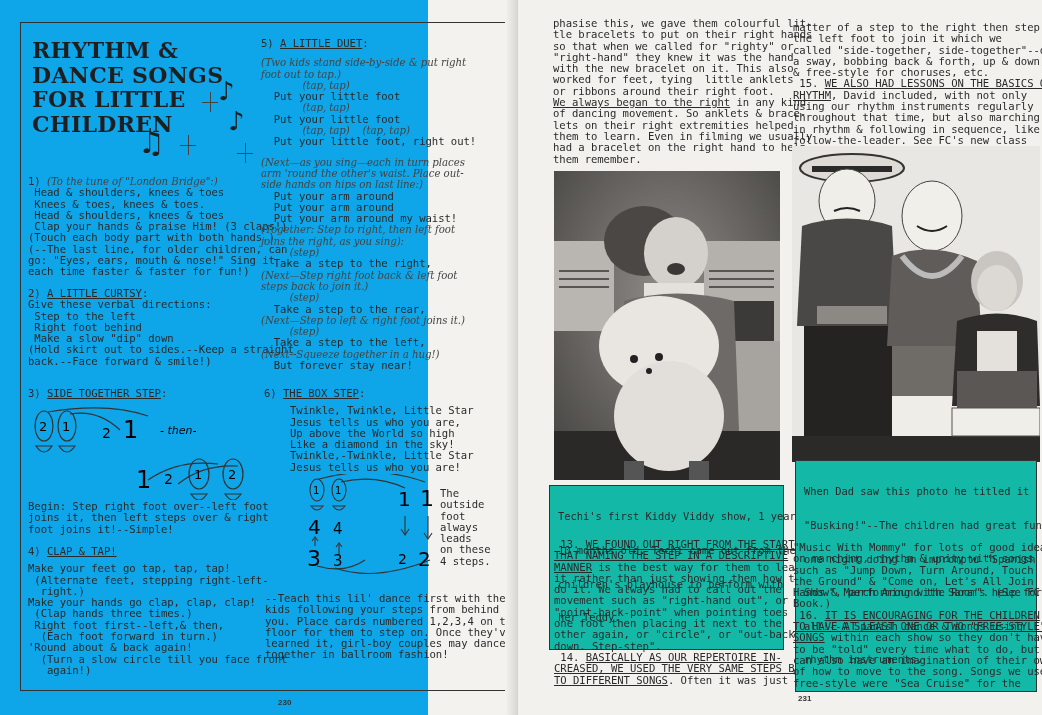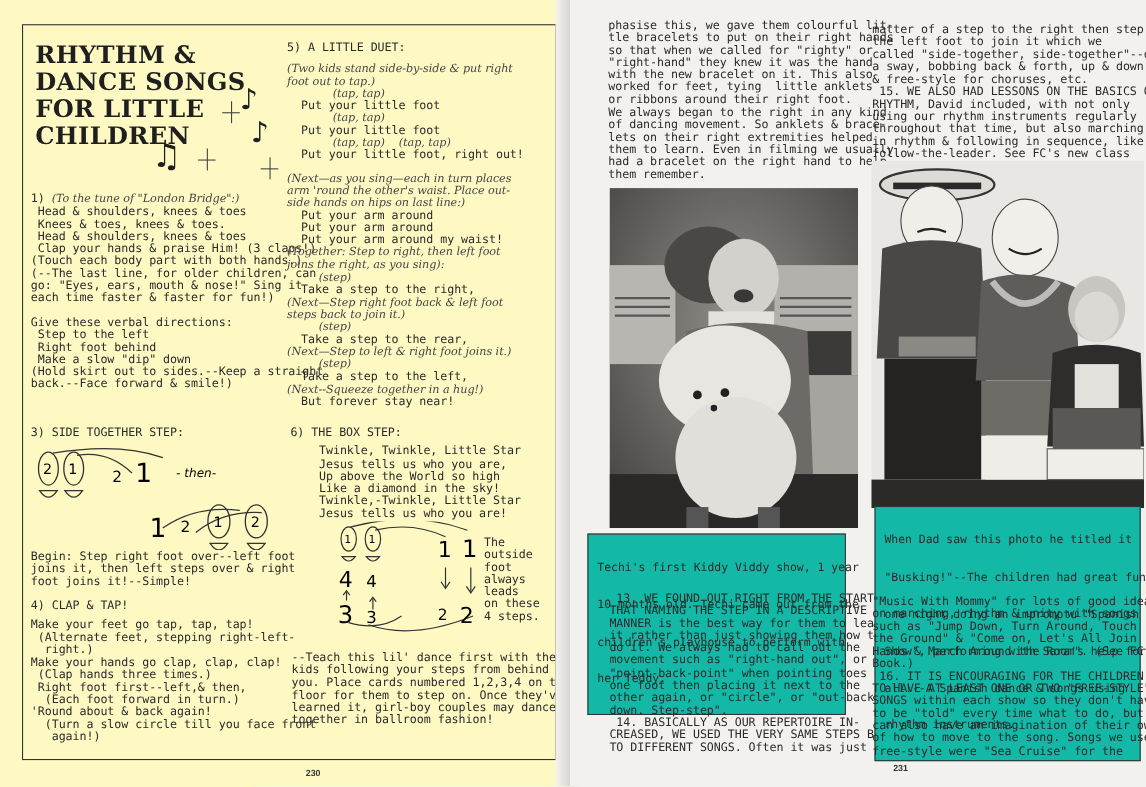--- a/index.html
+++ b/index.html
@@ -5,33 +5,33 @@
   * { box-sizing: border-box; margin: 0; padding: 0; }
   html, body { width: 1042px; height: 715px; overflow: hidden; }
   body {
     background: #f3f2ef;
     font-family: "DejaVu Sans Mono", "Liberation Mono", monospace;
     color: #2a2a2a;
     position: relative;
   }
   .spread { position: absolute; left: 0; top: 0; width: 1042px; height: 715px; }
   .page { position: absolute; top: 0; height: 715px; }
-  .page-left { left: 0; width: 518px; background: #fef9c3; }
+  .page-left { left: 0; width: 428px; background: #0ea5e9; }
   .page-right { left: 518px; width: 524px; background: #f2f1ee; }
   .gutter {
     position: absolute; left: 505px; top: 0; width: 30px; height: 715px;
     background: linear-gradient(to right, #f4f3f0 0%, #d9d8d4 40%, #bdbcb8 50%, #d5d4d0 60%, #f2f1ee 100%);
   }
   .left-frame {
     position: absolute; left: 20px; top: 22px; width: 486px; height: 669px;
     border: 1.5px solid #333; border-top: 1.5px solid #333;
   }
   .mono { font-size: 10.6px; line-height: 11.3px; white-space: pre; letter-spacing: -0.05px; }
   .it { font-family: "DejaVu Serif", "Liberation Serif", serif; font-style: italic; font-size: 10.2px; color: #444; }
-  .u { }
+  .u { text-decoration: underline; }
   .block { position: absolute; }
 
   .title {
     position: absolute; left: 32px; top: 38px; width: 230px;
     font-family: "DejaVu Serif", "Liberation Serif", serif;
     font-weight: 900; font-size: 22px; line-height: 24.5px; letter-spacing: 0.3px;
     color: #1f1f1f; text-transform: uppercase;
   }
   .note { position: absolute; font-size: 26px; color: #1f1f1f; font-family: "DejaVu Sans", sans-serif; line-height: 1; }
   .sparkle { position: absolute; width: 16px; height: 20px; }
@@ -76,20 +76,21 @@
       <div class="mono"> Knees &amp; toes, knees &amp; toes.</div>
       <div class="mono"> Head &amp; shoulders, knees &amp; toes</div>
       <div class="mono"> Clap your hands &amp; praise Him! (3 claps!)</div>
       <div class="mono">(Touch each body part with both hands.)</div>
       <div class="mono">(--The last line, for older children, can</div>
       <div class="mono">go: "Eyes, ears, mouth &amp; nose!" Sing it</div>
       <div class="mono">each time faster &amp; faster for fun!)</div>
     </div>
 
     <div class="block" style="left:28px;top:288px;">
+      <div class="mono"><span>2)</span> <span class="u">A LITTLE CURTSY</span>:</div>
       <div class="mono">Give these verbal directions:</div>
       <div class="mono"> Step to the left</div>
       <div class="mono"> Right foot behind</div>
       <div class="mono"> Make a slow "dip" down</div>
       <div class="mono">(Hold skirt out to sides.--Keep a straight</div>
       <div class="mono">back.--Face forward &amp; smile!)</div>
     </div>
 
     <div class="block" style="left:28px;top:388px;">
       <div class="mono"><span>3)</span> <span class="u">SIDE TOGETHER STEP</span>:</div>
@@ -286,21 +287,21 @@
         <path d="M70 130 Q122 115 180 130 L185 260 L65 260 Z" fill="#6d6a67"></path>
         <ellipse cx="105" cy="175" rx="60" ry="50" fill="#e9e6e1"></ellipse>
         <ellipse cx="115" cy="245" rx="55" ry="55" fill="#e2dfda"></ellipse>
         <circle cx="80" cy="188" r="4" fill="#222"></circle>
           <circle cx="105" cy="186" r="4" fill="#222"></circle>
           <circle cx="95" cy="200" r="3" fill="#222"></circle>
         <rect x="70" y="290" width="20" height="19" fill="#555"></rect>
           <rect x="135" y="290" width="20" height="19" fill="#555"></rect>
       </svg>
     </div>
-    <div class="caption-box" style="left:16px;top:485px;width:235px;">
+    <div class="caption-box" style="left:31px;top:485px;width:235px;">
       <div>Techi's first Kiddy Viddy show, 1 year</div>
       <div>10 months old. Techi came out from the</div>
       <div>children's playhouse to perform with</div>
       <div>her Teddy.</div>
     </div>
 
     <div class="block" style="left:36px;top:539px;">
       <div class="mono"><span> 13. </span><span class="u">WE FOUND OUT RIGHT FROM THE START</span></div>
       <div class="mono u">THAT NAMING THE STEP IN A DESCRIPTIVE</div>
       <div class="mono"><span class="u">MANNER</span><span> is the best way for them to learn</span></div>
@@ -376,15 +377,15 @@
       <div class="mono">Book.)</div>
       <div class="mono"><span> 16. </span><span class="u">IT IS ENCOURAGING FOR THE CHILDREN</span></div>
       <div class="mono u">TO HAVE AT LEAST ONE OR TWO "FREE-STYLE"</div>
       <div class="mono"><span class="u">SONGS</span><span> within each show so they don't have</span></div>
       <div class="mono">to be "told" every time what to do, but</div>
       <div class="mono">can also have an imagination of their own</div>
       <div class="mono">of how to move to the song. Songs we used</div>
       <div class="mono">free-style were "Sea Cruise" for the</div>
     </div>
 
-    <div class="pagenum" style="left:270px;top:694px;">231</div>
+    <div class="pagenum" style="left:256px;top:694px;">231</div>
   </div>
 </div>
 
 </body></html>

